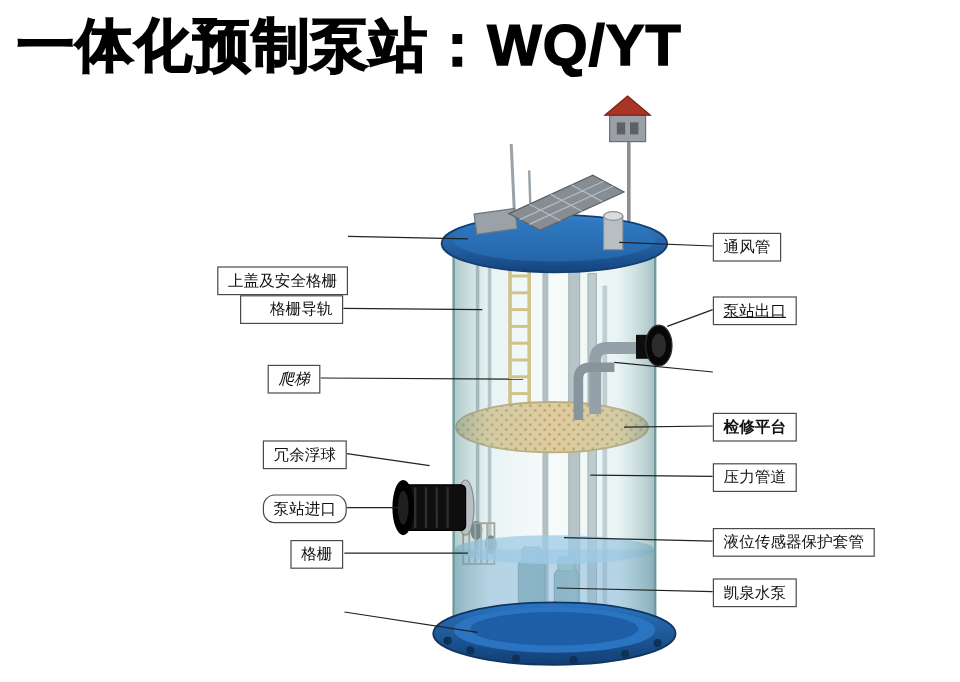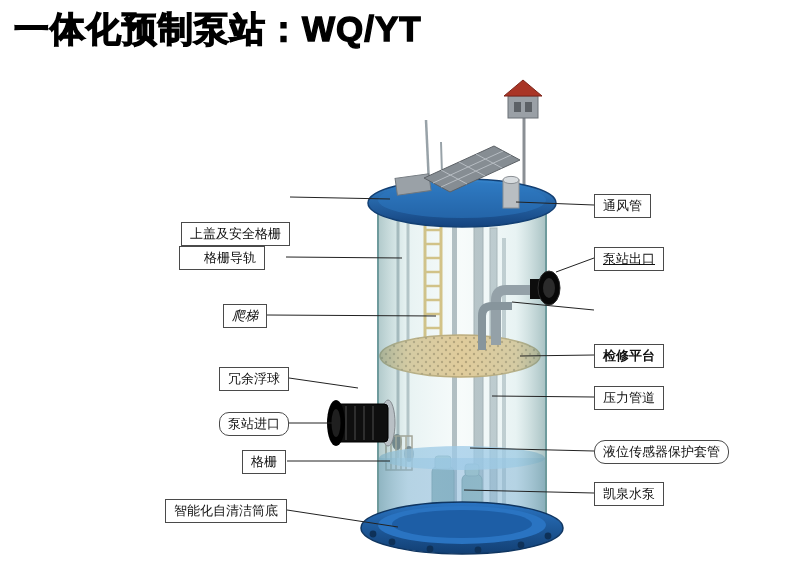--- a/index.html
+++ b/index.html
@@ -3,21 +3,21 @@
 <meta charset="utf-8">
 <style>
   html,body{margin:0;padding:0;background:#fff;}
   #stage{
     position:relative;width:800px;height:568px;overflow:hidden;background:#ffffff;
     font-family:"Liberation Sans","DejaVu Sans",sans-serif;
   }
   #illustration{position:absolute;left:0;top:0;}
   .page-title{
     position:absolute;left:14px;top:6px;
-    font-size:35px;font-weight:900;color:#000;letter-spacing:1px;
+    font-size:48px;font-weight:900;color:#000;letter-spacing:1px;
     -webkit-text-stroke:1.3px #000;white-space:nowrap;
   }
   .callout{
     position:absolute;background:#fff;border:1px solid #4a4a4a;
     font-size:13px;color:#111;padding:2px 8px;line-height:1.35;
     white-space:nowrap;text-align:center;z-index:5;
   }
   .callout.left{ }
   .callout.right{ }
 </style>
@@ -191,27 +191,26 @@
       <line x1="520" y1="356" x2="594" y2="355"></line>
       <line x1="492" y1="396" x2="594" y2="397"></line>
       <line x1="470" y1="448" x2="594" y2="451"></line>
       <line x1="464" y1="490" x2="594" y2="493"></line>
     </g>
   </svg>
 
   <div class="page-title">一体化预制泵站：WQ/YT</div>
 
   <div class="callout left" style="right:510px;top:186px;margin-top:36px;"><span>上盖及安全格栅</span></div>
-  <div class="callout left" style="right:535px;top:246px;padding-left:24px;"><span>格栅导轨</span></div>
+  <div class="callout left" style="right:514px;top:246px;padding-left:24px;"><span>格栅导轨</span></div>
   <div class="callout left" style="right:533px;top:304px;font-style:italic;"><span>爬梯</span></div>
   <div class="callout left" style="right:511px;top:367px;"><span>冗余浮球</span></div>
   <div class="callout left" style="right:511px;top:412px;border-radius:10px;"><span>泵站进口</span></div>
   <div class="callout left" style="right:514px;top:450px;"><span>格栅</span></div>
-  <div class="callout left" style="right:513px;top:499px;"><span>智能化自清洁筒底</span></div>
 
   <div class="callout right" style="left:594px;top:194px;"><span>通风管</span></div>
   <div class="callout right" style="left:594px;top:247px;text-decoration:underline;"><span>泵站出口</span></div>
   <div class="callout right" style="left:594px;top:344px;font-weight:bold;"><span>检修平台</span></div>
   <div class="callout right" style="left:594px;top:386px;"><span>压力管道</span></div>
-  <div class="callout right" style="left:594px;top:440px;border-radius:11px;"><span>液位传感器保护套管</span></div>
+  <div class="callout right" style="left:594px;top:440px;"><span>液位传感器保护套管</span></div>
   <div class="callout right" style="left:594px;top:482px;"><span>凯泉水泵</span></div>
 
 </div>
 
 </body></html>

